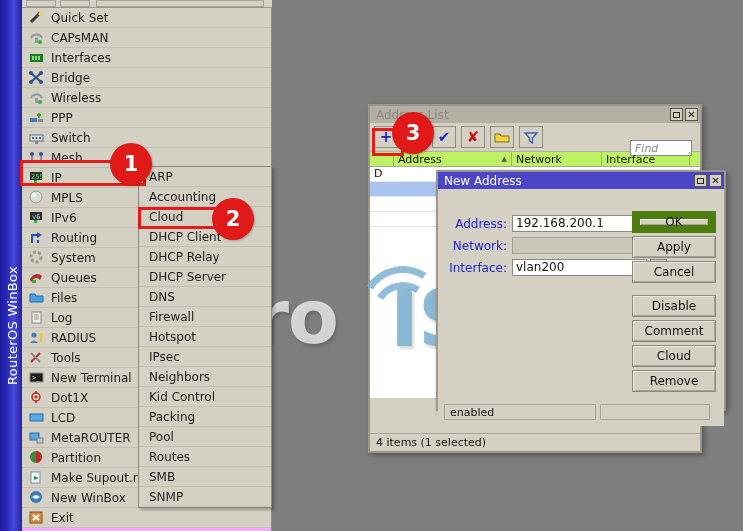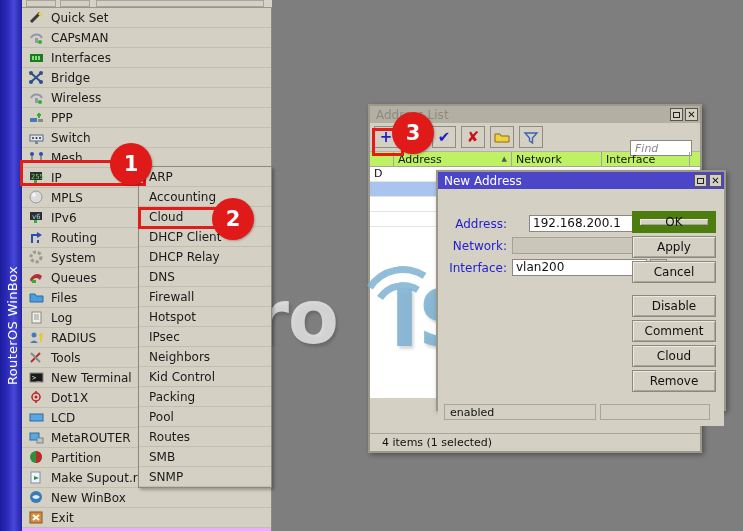--- a/index.html
+++ b/index.html
@@ -204,21 +204,21 @@
   .al-row .rcell {
     padding-left: 4px; overflow: hidden; white-space: nowrap;
   }
   .al-status {
     position: absolute; left: 0; bottom: 0;
     width: 100%; height: 18px;
     background: #d4d0c4;
     border-top: 1px solid #a9a59b;
     font-size: 11px; color: #111;
     display: flex; align-items: center;
-    padding-left: 12px;
+    padding-left: 6px;
   }
 
   
   #new-addr { left: 436px; top: 170px; width: 290px; height: 241px; z-index: 40; }
   .na-body { position: relative; height: 100%; background: #d4d0c4; }
   .field-row {
     position: absolute; display: flex; align-items: center; height: 17px;
   }
   .flabel {
     width: 68px; text-align: right;
@@ -569,20 +569,23 @@
       <div class="sub-item">
         <span>Cloud</span>
       </div>
       <div class="sub-item">
         <span>DHCP Client</span>
       </div>
       <div class="sub-item">
         <span>DHCP Relay</span>
       </div>
       <div class="sub-item">
+        <span>DHCP Server</span>
+      </div>
+      <div class="sub-item">
         <span>DNS</span>
       </div>
       <div class="sub-item">
         <span>Firewall</span>
       </div>
       <div class="sub-item">
         <span>Hotspot</span>
       </div>
       <div class="sub-item">
         <span>IPsec</span>
@@ -690,21 +693,21 @@
       <span class="win-btns">
         <span class="wbtn">
             <span class="sq"></span>
           </span>
         <span class="wbtn">✕</span>
       </span>
     </div>
 
     <div class="na-body">
 
-      <div class="field-row" style="left:6px; top:26px;gap:17px;">
+      <div class="field-row" style="left:6px; top:26px;">
         <span class="flabel">Address:</span>
         <span class="finput">192.168.200.1</span>
       </div>
 
       <div class="field-row" style="left:6px; top:48px;">
         <span class="flabel">Network:</span>
         <span class="finput disabled"></span>
         <span class="caret-plain"></span>
       </div>
 

